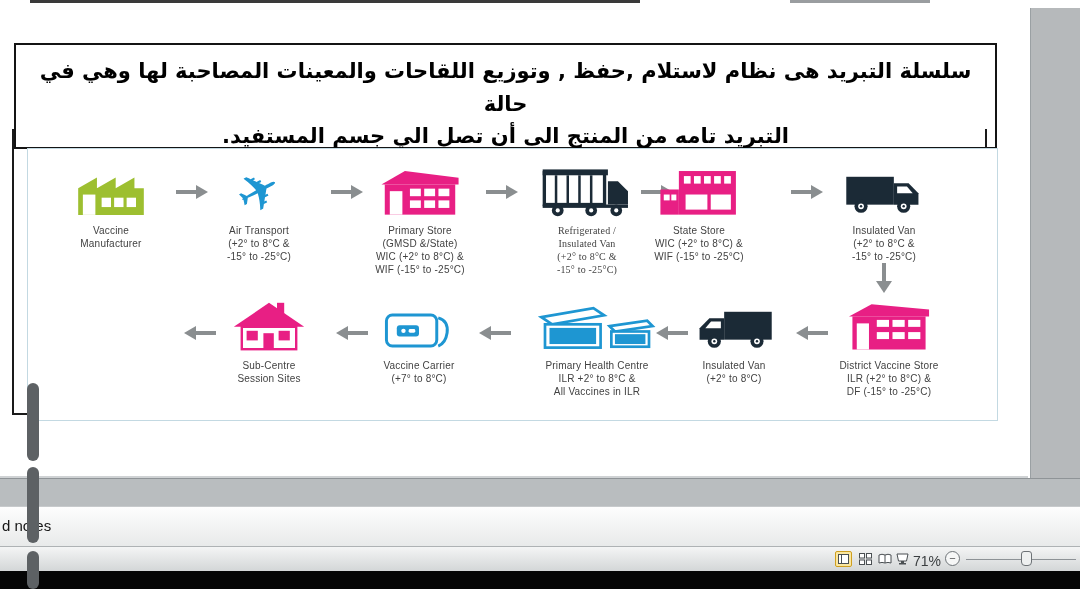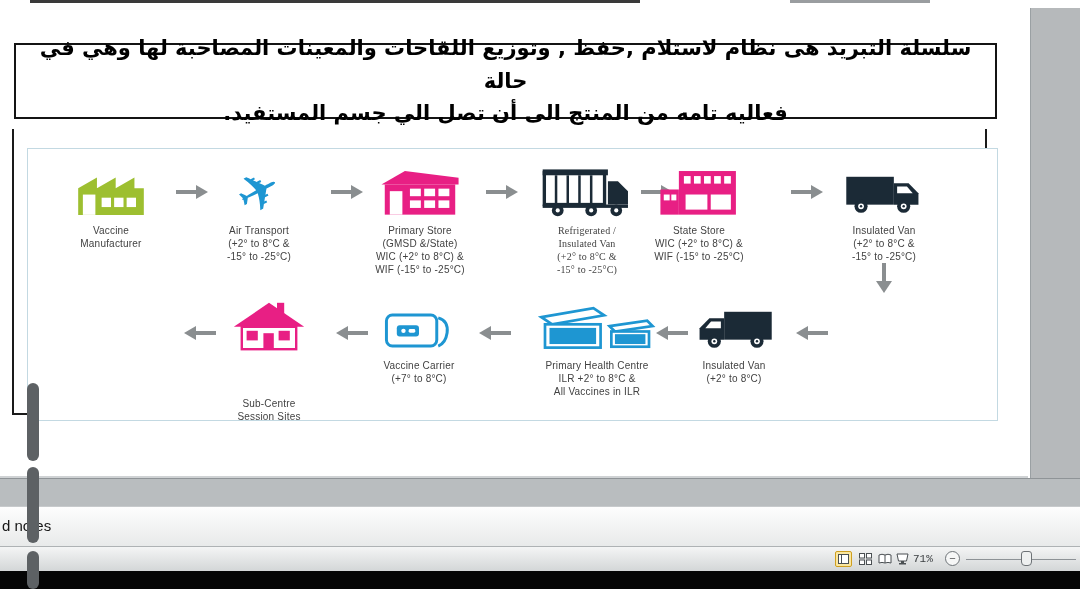--- a/index.html
+++ b/index.html
@@ -8,24 +8,24 @@
   .stage { position:relative; width:1080px; height:589px; background:#ffffff; }
 
   
   .top-mark { position:absolute; top:0; height:3px; }
 
   
   .right-strip { position:absolute; left:1030px; top:8px; width:50px; height:470px;
                  background:#b6b9bb; border-left:1px solid #9aa0a3; }
 
   
-  .intro-box { position:absolute; left:14px; top:43px; width:983px; height:76px;
+  .intro-box { position:absolute; left:14px; top:43px; width:983px; height:106px;
                border:2px solid #141414; background:#fff; direction:rtl;
-               display:flex; flex-direction:column; justify-content:center;
-               text-align:center; padding:2px 8px; }
+               display:flex; flex-direction:column; justify-content:flex-start;
+               text-align:center; padding:10px 8px; }
   .intro-line { font-family:"DejaVu Sans", sans-serif; font-weight:bold;
                 font-size:21px; line-height:1.55; color:#000; white-space:pre-line; }
 
   
   .left-corner { position:absolute; left:12px; top:129px; width:16px; height:286px;
                  border-left:2px solid #1a1a1a; border-bottom:2px solid #1a1a1a; }
   .right-stub { position:absolute; left:985px; top:129px; width:2px; height:22px; background:#1a1a1a; }
 
   
   .diagram { position:absolute; left:27px; top:148px; width:971px; height:273px;
@@ -45,21 +45,21 @@
                 background:linear-gradient(#fdfdfd,#e8eaea); border-top:1px solid #c7cacc; }
   .notes-text { position:absolute; left:2px; top:10px; font-size:15px; color:#161616; }
   .status-bar { position:absolute; left:0; top:546px; width:1080px; height:26px;
                 background:linear-gradient(#f4f5f5,#d2d5d6); border-top:1px solid #aeb2b4; }
   .black-band { position:absolute; left:0; top:571px; width:1080px; height:18px; background:#050505; }
 
   
   .view-btn { position:absolute; top:551px; width:17px; height:16px;
               display:flex; align-items:center; justify-content:center; }
   .view-btn.active { background:#fbe7a0; border:1px solid #cf9f1f; border-radius:2px; }
-  .zoom-text { position:absolute; left:913px; top:553px; font-size:11px; color:#3a3e40;font-family:Liberation Mono, monospace; }
+  .zoom-text { position:absolute; left:913px; top:553px; font-size:14px; color:#3a3e40; }
   .zoom-minus { position:absolute; left:945px; top:551px; width:15px; height:15px;
                 border:1.5px solid #6e7478; border-radius:50%; background:#f6f7f7;
                 font-size:11px; color:#555; display:flex; align-items:center;
                 justify-content:center; line-height:1; }
   .zoom-track { position:absolute; left:966px; top:559px; width:110px; height:1px; background:#8d9296; }
   .zoom-thumb { position:absolute; left:1021px; top:551px; width:11px; height:15px;
                 background:#eef0f0; border:1px solid #6d7276; border-radius:3px 3px 4px 4px; }
 
   
   .capsule { position:absolute; left:27px; width:12px; background:#5d6164; border-radius:6px; z-index:60; }
@@ -69,21 +69,21 @@
 
 <div class="stage">
 
   <div class="top-mark" style="left:30px;width:610px;background:#3a3a3a;"></div>
   <div class="top-mark" style="left:790px;width:140px;background:#9a9da0;"></div>
 
   <div class="right-strip"></div>
 
   <div class="intro-box">
     <div class="intro-line">سلسلة التبريد هى  نظام لاستلام ,حفظ , وتوزيع اللقاحات والمعينات المصاحبة لها وهي في حالة</div>
-    <div class="intro-line">فعاليه تامه من المنتج الى أن تصل الي جسم المستفيد.</div>
+    <div class="intro-line">التبريد تامه من المنتج الى أن تصل الي جسم المستفيد.</div>
   </div>
 
   <div class="left-corner"></div>
   <div class="right-stub"></div>
 
   <div class="diagram">
 
     <div class="cell" style="left:18px;top:17px;width:130px;">
       <div class="icon-box">
           <svg viewBox="0 0 100 64" width="84" height="50">
@@ -229,21 +229,21 @@
       <rect x="6" width="4" height="18" fill="#8a8e90"></rect>
         <polygon points="0,18 8,30 16,18" fill="#8a8e90"></polygon>
       </svg>
 
 
     <svg class="arrow" style="left:156px;top:177px;" width="32" height="14" viewBox="0 0 32 14">
       <polygon points="12,0 0,7 12,14" fill="#8a8e90"></polygon>
         <rect x="12" y="5" width="20" height="4" fill="#8a8e90"></rect>
       </svg>
 
-    <div class="cell" style="left:181px;top:152px;width:120px;gap:38px;">
+    <div class="cell" style="left:181px;top:152px;width:120px;">
       <div class="icon-box">
           <svg viewBox="0 0 100 66" width="80" height="54">
         <rect x="60" y="4" width="9" height="16" fill="#e81f84"></rect>
         <polygon points="6,34 50,4 94,34" fill="#e81f84"></polygon>
         <rect x="16" y="34" width="68" height="28" fill="#fff" stroke="#e81f84" stroke-width="3"></rect>
         <g fill="#e81f84">
               <rect x="22" y="39" width="14" height="12"></rect>
               <rect x="62" y="39" width="14" height="12"></rect>
               <rect x="43" y="42" width="13" height="20"></rect>
             </g>
@@ -314,20 +314,40 @@
         </div>
       <div class="cell-label">Insulated Van
 (+2° to 8°C)</div>
     </div>
 
     <svg class="arrow" style="left:768px;top:177px;" width="32" height="14" viewBox="0 0 32 14">
       <polygon points="12,0 0,7 12,14" fill="#8a8e90"></polygon>
         <rect x="12" y="5" width="20" height="4" fill="#8a8e90"></rect>
       </svg>
 
+    <div class="cell" style="left:786px;top:152px;width:150px;">
+      <div class="icon-box">
+          <svg viewBox="0 0 100 62" width="92" height="54">
+        <polygon points="4,20 30,6 96,12 96,20" fill="#e81f84"></polygon>
+        <rect x="8" y="20" width="84" height="38" fill="#e81f84"></rect>
+        <rect x="13" y="28" width="14" height="30" fill="#fff"></rect>
+        <g fill="#fff">
+              <rect x="36" y="24" width="14" height="8"></rect>
+              <rect x="54" y="24" width="14" height="8"></rect>
+              <rect x="72" y="24" width="14" height="8"></rect>
+        <rect x="36" y="38" width="14" height="8"></rect>
+              <rect x="54" y="38" width="14" height="8"></rect>
+              <rect x="72" y="38" width="14" height="8"></rect>
+            </g>
+      </svg>
+        </div>
+      <div class="cell-label">District Vaccine Store
+ILR (+2° to 8°C) &amp;
+DF (-15° to -25°C)</div>
+    </div>
 
   </div>
 
   <div class="slide-bottom-edge"></div>
   <div class="band-gray"></div>
 
   <div class="notes-pane">
     <div class="notes-text">d notes</div>
   </div>
 

